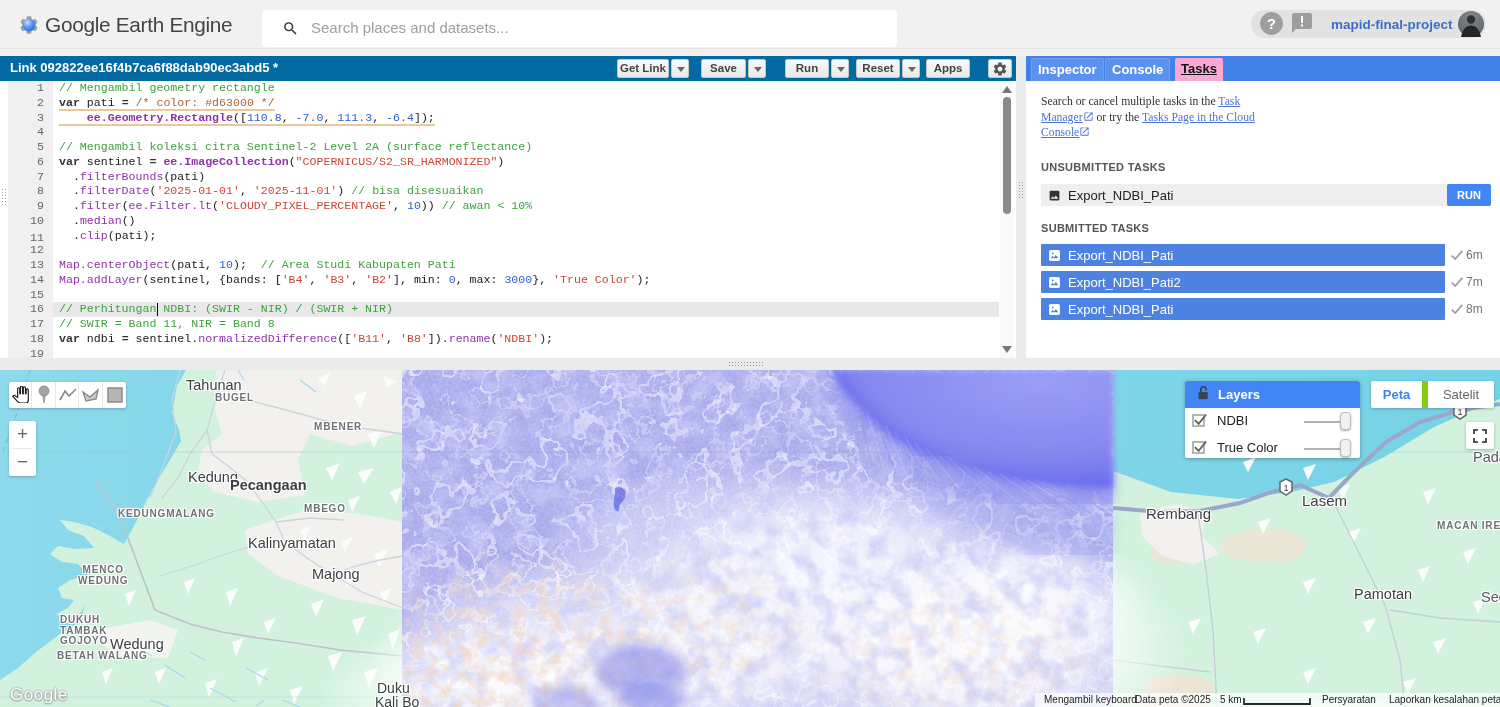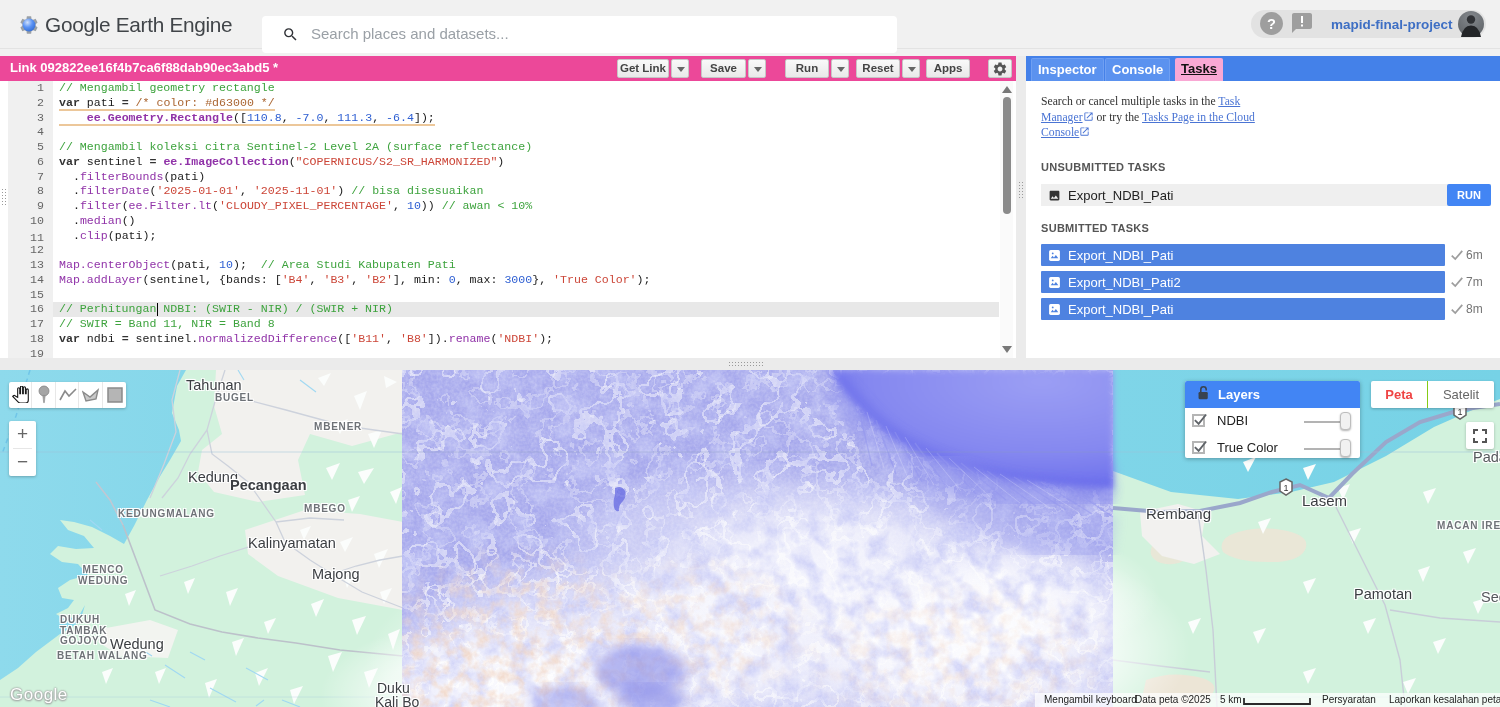--- a/index.html
+++ b/index.html
@@ -1,26 +1,26 @@
 <!DOCTYPE html>
 <html><head>
 <meta charset="utf-8">
 <style>
 * { margin:0; padding:0; box-sizing:border-box; }
 html,body { width:1500px; height:707px; overflow:hidden; background:#f1f1f1; font-family:"Liberation Sans", sans-serif; }
 .abs { position:absolute; }
 
 #topbar { position:absolute; left:0; top:0; width:1500px; height:49px; background:#f1f1f1; border-bottom:1px solid #e3e3e3; }
 #logo-text { position:absolute; left:45px; top:13px; font-size:20.8px; color:#414549; letter-spacing:-0.3px; }
-#searchbox { position:absolute; left:262px; top:16px; width:635px; height:37px; background:#fff; border-radius:4px; }
+#searchbox { position:absolute; left:262px; top:10px; width:635px; height:37px; background:#fff; border-radius:4px; }
 #searchph { position:absolute; left:49px; top:9px; font-size:15px; color:#9aa0a6; }
 #acct { position:absolute; left:1251px; top:10px; width:235px; height:28px; background:#e2e2e2; border-radius:14px; }
 #acctname { position:absolute; left:1331px; top:17px; font-size:13.5px; font-weight:bold; color:#3e6fc4; }
 
-#lhead { position:absolute; left:0; top:56px; width:1215px; height:25px; background:#ec4899; }
+#lhead { position:absolute; left:0; top:56px; width:1215px; height:25px; background:#0369a1; }
 #lhead .title { position:absolute; left:10px; top:4px; color:#fff; font-weight:bold; font-size:13px; }
 .gbtn { position:absolute; top:3px; height:19px; background:linear-gradient(#f9f9f9,#e9e9e9); border:1px solid #c6c6c6; border-radius:2px; color:#444; font-weight:bold; font-size:11.5px; text-align:center; line-height:17px; }
 .garr { position:absolute; top:3px; height:19px; width:18px; background:linear-gradient(#f9f9f9,#e9e9e9); border:1px solid #c6c6c6; border-radius:2px; }
 .garr:after { content:""; position:absolute; left:5px; top:7px; border-left:4px solid transparent; border-right:4px solid transparent; border-top:5px solid #666; }
 
 #code { position:absolute; left:0; top:81px; width:1016px; height:277px; background:#fff; font-family:"Liberation Mono", monospace; font-size:11.6px; }
 #gutter { position:absolute; left:8px; top:0; width:45px; height:277px; background:#f0f0f0; }
 .ln { position:absolute; left:8px; width:36px; text-align:right; color:#666; height:14.75px; line-height:14.75px; }
 .cl { position:absolute; left:59px; height:14.75px; line-height:14.75px; white-space:pre; color:#1a1a1a; }
 #activeline { position:absolute; left:8px; width:991px; height:14.75px; background:#e8e8e8; }
@@ -69,21 +69,21 @@
 #zoomctl .zi { position:absolute; left:0; width:27px; height:27px; color:#666; font-size:19px; text-align:center; line-height:26px; }
 #layers { position:absolute; left:1185px; top:11px; width:175px; height:77px; background:#fff; border-radius:2px; box-shadow:0 1px 4px rgba(0,0,0,0.3); }
 #layers .hd { position:absolute; left:0; top:0; width:175px; height:27px; background:#4285f4; border-radius:2px 2px 0 0; }
 #layers .hd span { position:absolute; left:33px; top:6px; color:#fff; font-weight:bold; font-size:13px; }
 .lrow { position:absolute; left:7px; width:160px; height:20px; }
 .cbx { position:absolute; left:0; top:2px; width:13px; height:13px; background:#fff; border:2px solid #b5b5b5; }
 .lrow .nm { position:absolute; left:25px; top:1px; font-size:13px; color:#222; }
 .sltrack { position:absolute; left:112px; top:9px; width:40px; height:2px; background:#b3b3b3; }
 .slhandle { position:absolute; left:148px; top:0px; width:11px; height:18px; background:#f1f1f1; border:1px solid #bdbdbd; border-radius:4px; box-shadow:0 1px 2px rgba(0,0,0,0.3); }
 #mapsat { position:absolute; left:1371px; top:11px; width:123px; height:27px; background:#fff; border-radius:2px; box-shadow:0 1px 3px rgba(0,0,0,0.25); }
-#mapsat .pt { position:absolute; left:0; top:0; width:57px; height:27px; font-size:13px; font-weight:bold; color:#ef4444; text-align:center; line-height:27px; border-right:1px solid #84cc16; }
+#mapsat .pt { position:absolute; left:0; top:0; width:57px; height:27px; font-size:13px; font-weight:bold; color:#3b82f6; text-align:center; line-height:27px; border-right:6px solid #84cc16; }
 #mapsat .st { position:absolute; left:58px; top:0; width:64px; height:27px; font-size:13px; color:#666; text-align:center; line-height:27px; }
 #fsbtn { position:absolute; left:1466px; top:52px; width:28px; height:27px; background:#fff; border-radius:2px; box-shadow:0 1px 3px rgba(0,0,0,0.25); }
 #glogo { position:absolute; left:10px; top:315px; color:#fff; font-size:17px; letter-spacing:0.5px; text-shadow:0 0 2px #9e9e9e, 0 0 2px #9e9e9e, 0 1px 2px #9e9e9e; }
 #botbar { position:absolute; left:1035px; top:323px; width:465px; height:14px; background:rgba(255,255,255,0.72); }
 .bb { position:absolute; top:324px; font-size:10px; color:#1c1c1c; white-space:nowrap; }
 </style>
 </head>
 <body>
 <div id="topbar">
   <svg class="abs" style="left:18px;top:14px" width="22" height="22" viewBox="0 0 24 24">

